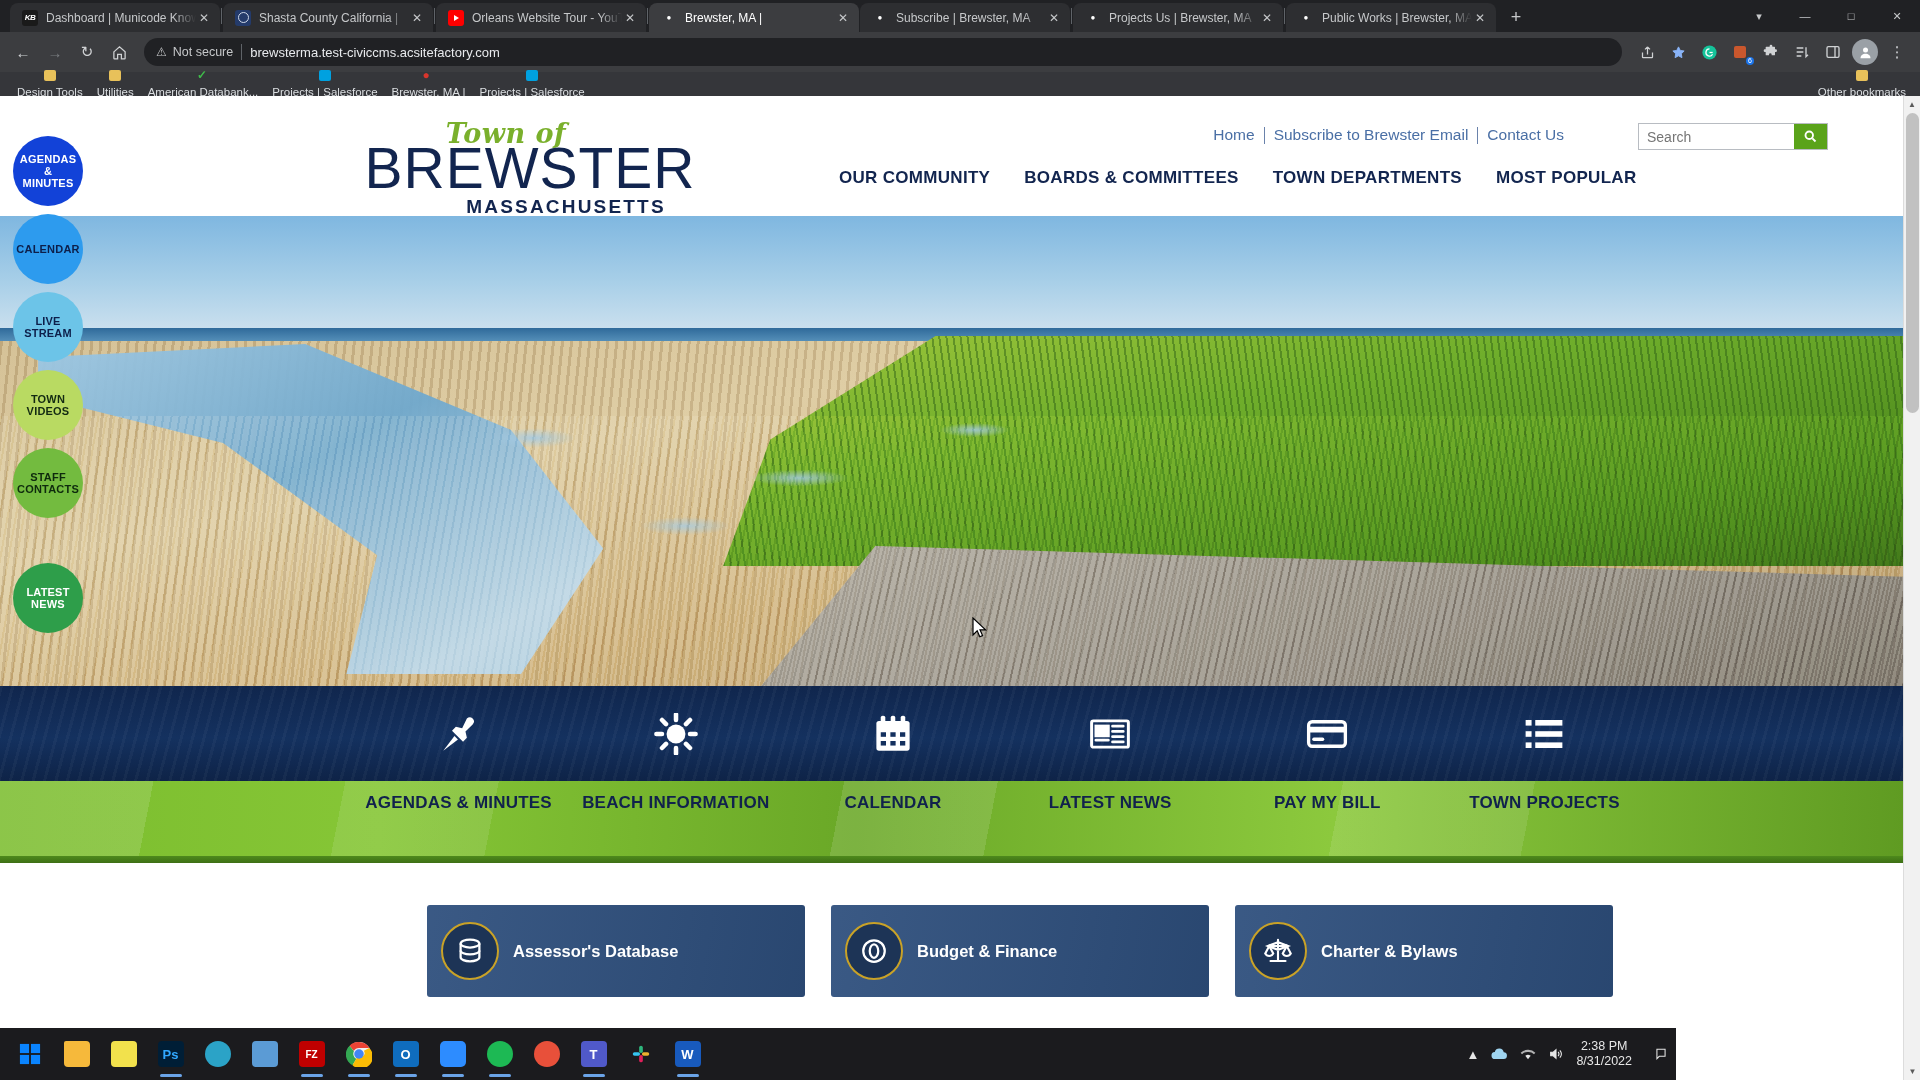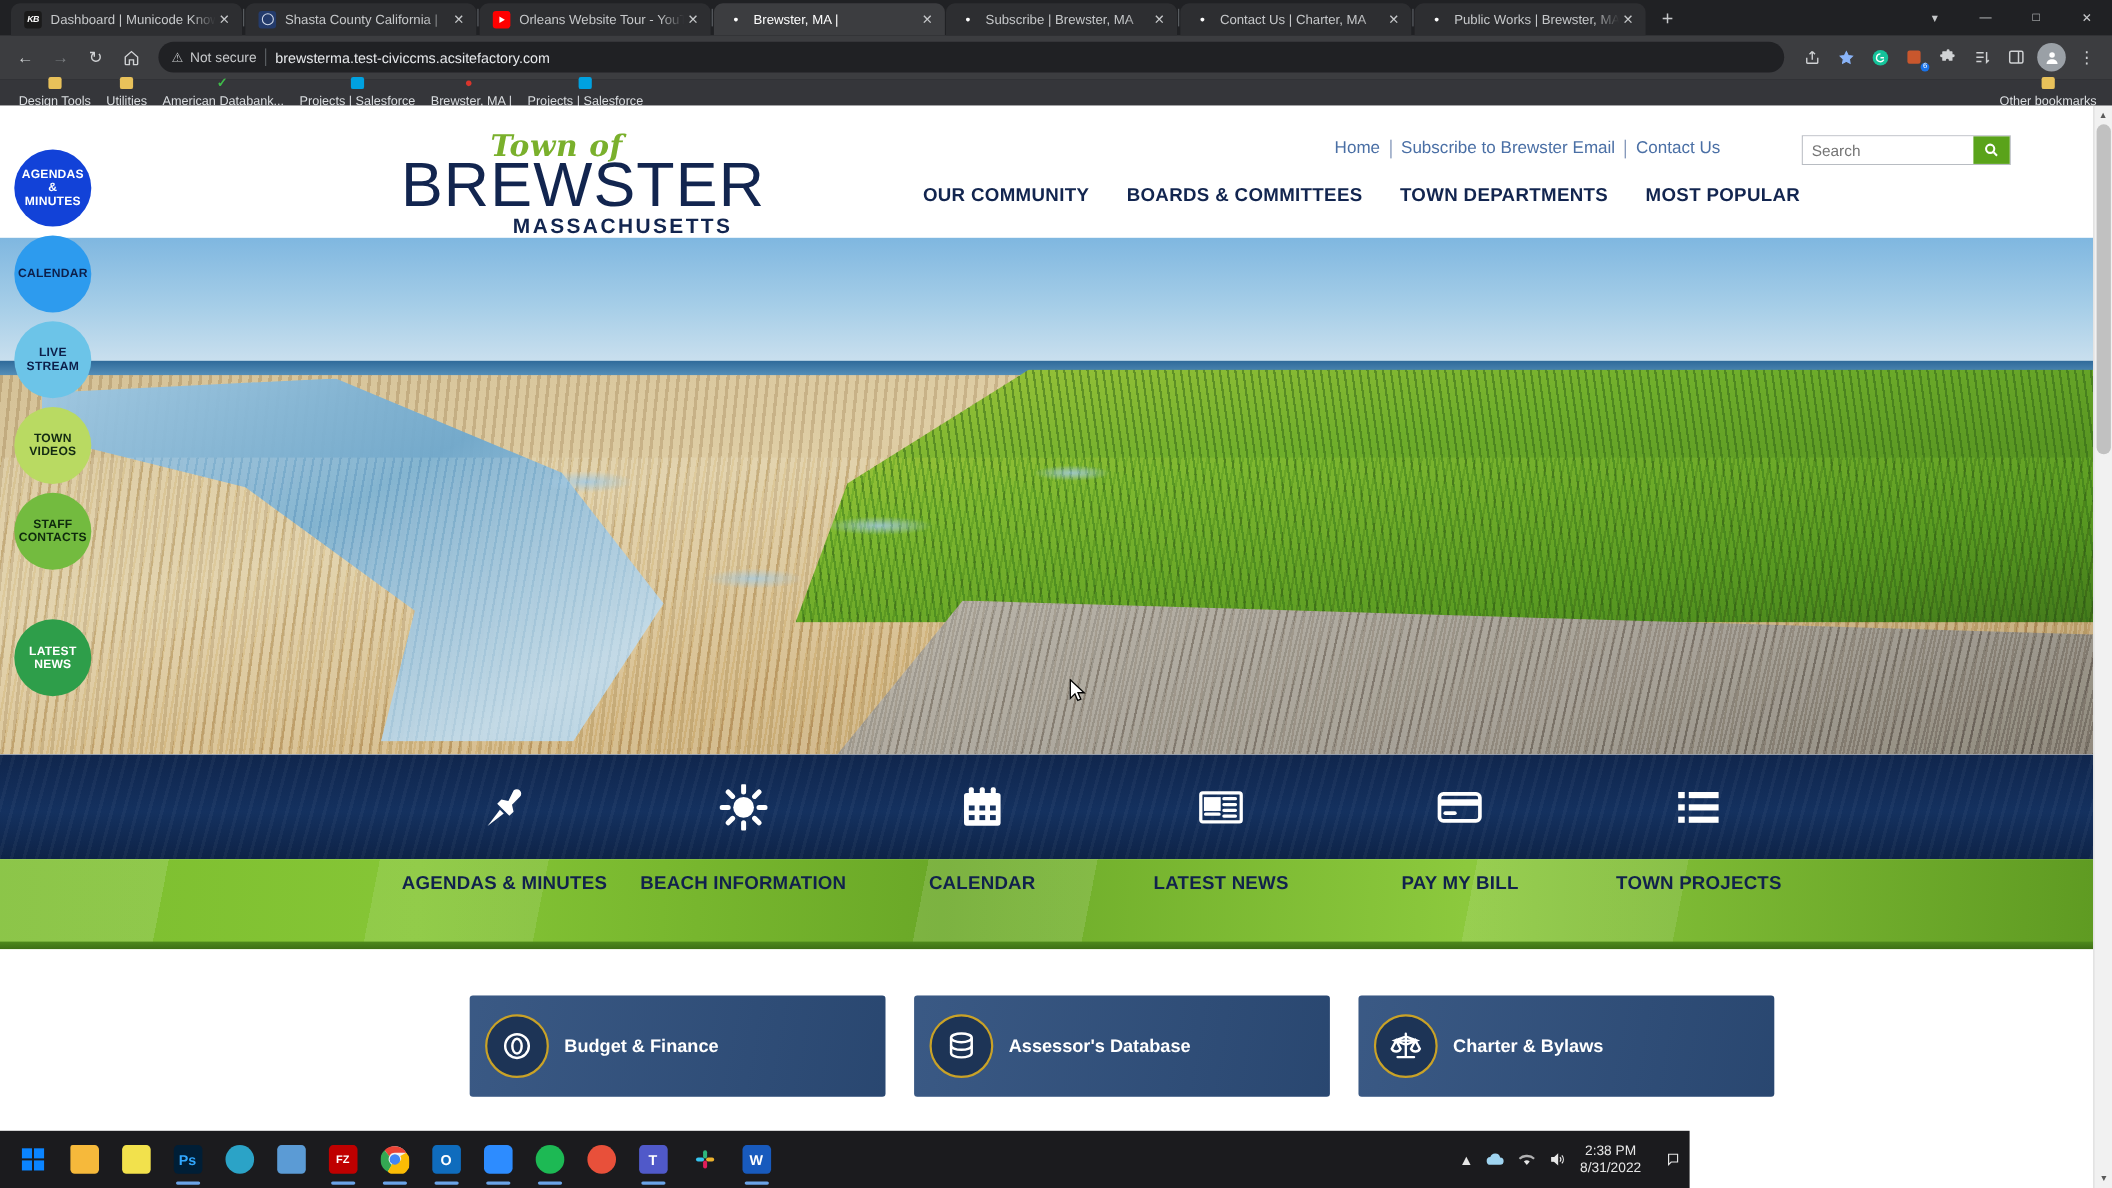--- a/index.html
+++ b/index.html
@@ -281,21 +281,21 @@
   .sb-arrow { height:17px; display:flex; align-items:center; justify-content:center;
     color:#5a5a5a; font-size:8px; }
   .sb-thumb { position:absolute; top:17px; left:2px; width:13px; height:300px;
     background:#c1c1c1; border-radius:7px; }
 
   
   .cursor { position:absolute; left:972px; top:521px; z-index:40; }
 
   
   .taskbar {
-    position:absolute; left:0; bottom:0; width:1536px; height:52px;
+    position:absolute; left:0; bottom:0; width:1676px; height:52px;
     background:#1b1b1e; display:flex; align-items:center; padding-left:6px;
   }
   .tb-icon {
     width:47px; height:52px; display:flex; align-items:center; justify-content:center;
     position:relative;
   }
   .tb-glyph { width:26px; height:26px; border-radius:4px; display:flex;
     align-items:center; justify-content:center; font-size:13px; font-weight:bold; color:#fff; }
   .tb-icon.run::after { content:""; position:absolute; bottom:3px; left:50%; transform:translateX(-50%);
     width:22px;height:3px;border-radius:2px;background:#6ba4e8; }
@@ -340,21 +340,21 @@
 
     <div class="tab">
       <span class="favicon fav-civic">●</span>
       <span class="tlabel">Subscribe | Brewster, MA</span>
       <span class="tclose">✕</span>
     </div>
     <div class="tab-sep"></div>
 
     <div class="tab">
       <span class="favicon fav-civic">●</span>
-      <span class="tlabel">Contact Us | Charter, MA</span>
+      <span class="tlabel">Projects Us | Brewster, MA</span>
       <span class="tclose">✕</span>
     </div>
     <div class="tab-sep"></div>
 
     <div class="tab">
       <span class="favicon fav-civic">●</span>
       <span class="tlabel">Public Works | Brewster, MA</span>
       <span class="tclose">✕</span>
     </div>
 
@@ -598,36 +598,36 @@
         <div class="glabel">PAY MY BILL</div>
         <div class="glabel">TOWN PROJECTS</div>
       </div>
     </div>
 
     <div class="cards-area">
       <div class="cards">
         <div class="dcard">
           <div class="dcirc">
             <svg viewBox="0 0 24 24" fill="none" stroke="#fff" stroke-width="1.8">
-              <circle cx="12" cy="12" r="8.6"></circle>
-                <ellipse cx="12" cy="12" rx="3.4" ry="5.4"></ellipse>
-            </svg>
-          </div>
-          <div class="dtext">Budget &amp; Finance</div>
-        </div>
-
-        <div class="dcard">
-          <div class="dcirc">
-            <svg viewBox="0 0 24 24" fill="none" stroke="#fff" stroke-width="1.8">
               <ellipse cx="12" cy="6" rx="7.5" ry="3.2"></ellipse>
                 <path d="M4.5 6v11c0 1.8 3.4 3.2 7.5 3.2s7.5-1.4 7.5-3.2V6"></path>
                 <path d="M4.5 11.5c0 1.8 3.4 3.2 7.5 3.2s7.5-1.4 7.5-3.2"></path>
             </svg>
           </div>
           <div class="dtext">Assessor's Database</div>
+        </div>
+
+        <div class="dcard">
+          <div class="dcirc">
+            <svg viewBox="0 0 24 24" fill="none" stroke="#fff" stroke-width="1.8">
+              <circle cx="12" cy="12" r="8.6"></circle>
+                <ellipse cx="12" cy="12" rx="3.4" ry="5.4"></ellipse>
+            </svg>
+          </div>
+          <div class="dtext">Budget &amp; Finance</div>
         </div>
 
         <div class="dcard">
           <div class="dcirc">
             <svg viewBox="0 0 24 24" fill="none" stroke="#fff" stroke-width="1.7">
               <path d="M12 3v17M6 20h12M4 8h16M12 5l-8 3 8 3 8-3z" stroke-linecap="round"></path>
               <path d="M1.8 14a3.6 3.6 0 0 0 6.4 0L5 8z"></path>
                 <path d="M15.8 14a3.6 3.6 0 0 0 6.4 0L19 8z"></path>
             </svg>
           </div>

